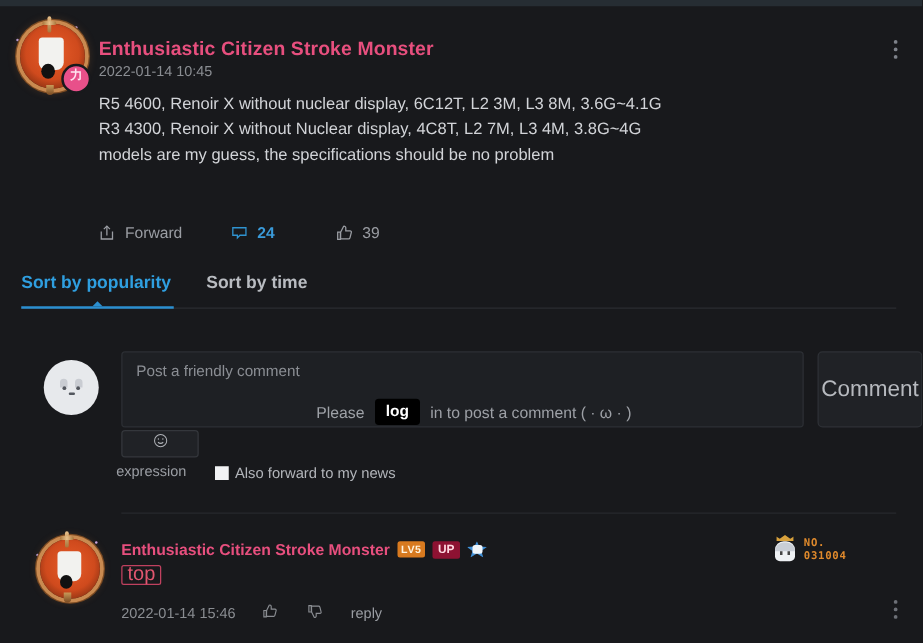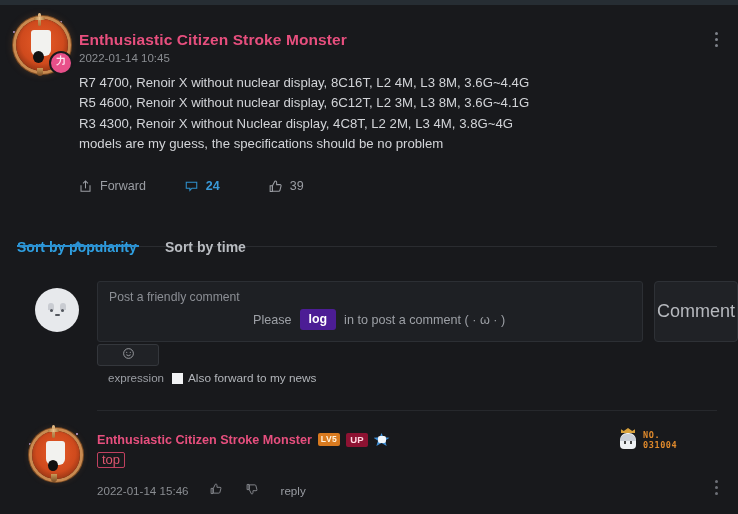--- a/index.html
+++ b/index.html
@@ -177,21 +177,20 @@
     left: 17px; top: 217px;
     width: 700px;
     height: 34px;
   }
   .tab {
     position: absolute;
     top: 0;
     font-size: 14px;
     font-weight: bold;
     cursor: pointer;
-    margin-top: 22px;
   }
   .tab.active { left: 0; color: #2f9fe0; }
   .tab.inactive { left: 148px; color: #b9bcc1; }
   .tab-underline {
     position: absolute;
     left: 0; top: 28px;
     width: 122px; height: 2px;
     background: #2b8fd0;
   }
   .tab-arrow {
@@ -268,23 +267,23 @@
   .composer-login {
     position: absolute;
     left: 155px; top: 27px;
     display: flex;
     align-items: center;
     font-size: 12.6px;
     color: #9da0a6;
   }
   .login-btn {
     display: inline-block;
-    margin: 0 8px;
+    margin: 10px 8px;
     padding: 3px 9px 4px 9px;
-    background: #4c1d95;
+    background: #000000;
     color: #ffffff;
     border-radius: 3px;
     font-size: 12.4px;
     font-weight: bold;
     cursor: pointer;
   }
 
   .comment-submit {
     position: absolute;
     left: 654px; top: 281px;
@@ -309,21 +308,21 @@
     border: 1px solid #34373c;
     border-radius: 3px;
     box-sizing: border-box;
     display: flex;
     align-items: center;
     justify-content: center;
     cursor: pointer;
   }
   .expr-label {
     position: absolute;
-    left: 108px; top: 371px;
+    left: 93px; top: 371px;
     font-size: 11.6px;
     color: #9b9ea4;
     text-align: right;
   }
   .fwd-check {
     position: absolute;
     left: 172px; top: 371px;
     display: flex;
     align-items: center;
     font-size: 11.8px;
@@ -482,21 +481,21 @@
     position: absolute;
     left: 97px; top: 452px;
     display: flex;
     align-items: center;
     gap: 8px;
   }
   .badge-top {
     display: inline-block;
     border: 1px solid #c0415f;
     color: #e0566f;
-    font-size: 13px;
+    font-size: 16px;
     padding: 1px 4px;
     border-radius: 2px;
     line-height: 12px;
   }
   .c-text {
     font-size: 13px;
     color: #d2d4d8;
     white-space: nowrap;
   }
 
@@ -545,23 +544,22 @@
       </div>
       <div class="avatar-topdeco"></div>
       <div class="avatar-botdeco"></div>
       <div class="avatar-badge">力</div>
     </div>
 
     <div class="post-username">Enthusiastic Citizen Stroke Monster</div>
     <div class="post-time">2022-01-14 10:45</div>
 
     <div class="post-body">
-      <div>R7 4700, Renoir X without nuclear display, 8C16T, L2 4M, L3 8M, 3.6G~4.4G</div>
       <div>R5 4600, Renoir X without nuclear display, 6C12T, L2 3M, L3 8M, 3.6G~4.1G</div>
-      <div>R3 4300, Renoir X without Nuclear display, 4C8T, L2 2M, L3 4M, 3.8G~4G</div>
+      <div>R3 4300, Renoir X without Nuclear display, 4C8T, L2 7M, L3 4M, 3.8G~4G</div>
       <div>models are my guess, the specifications should be no problem</div>
     </div>
 
     <div class="post-menu">
       <i></i>
       <i></i>
       <i></i>
     </div>
 
     <div class="actions">

